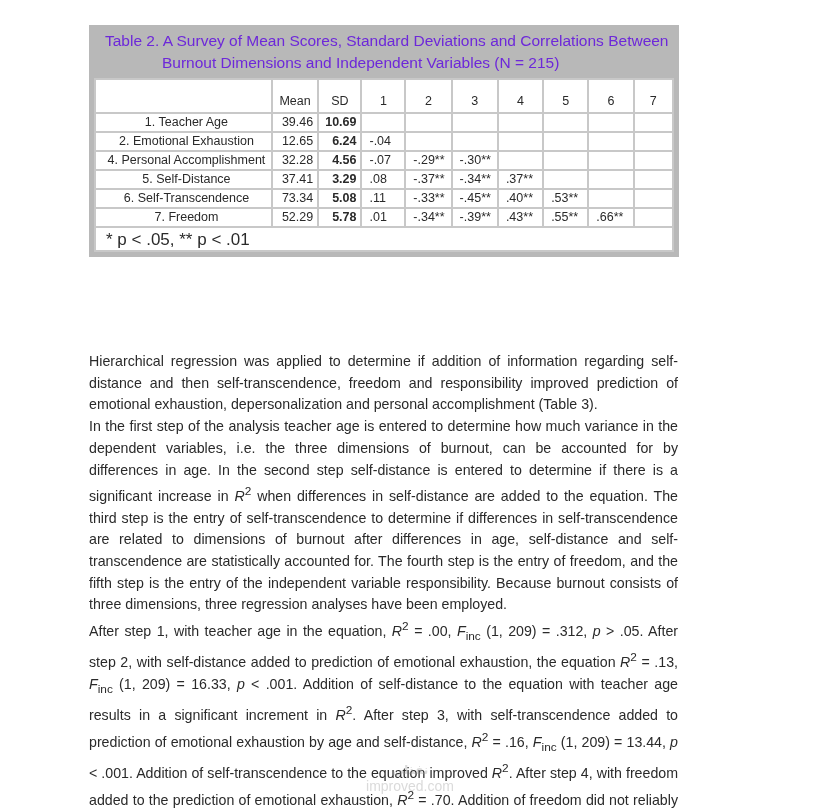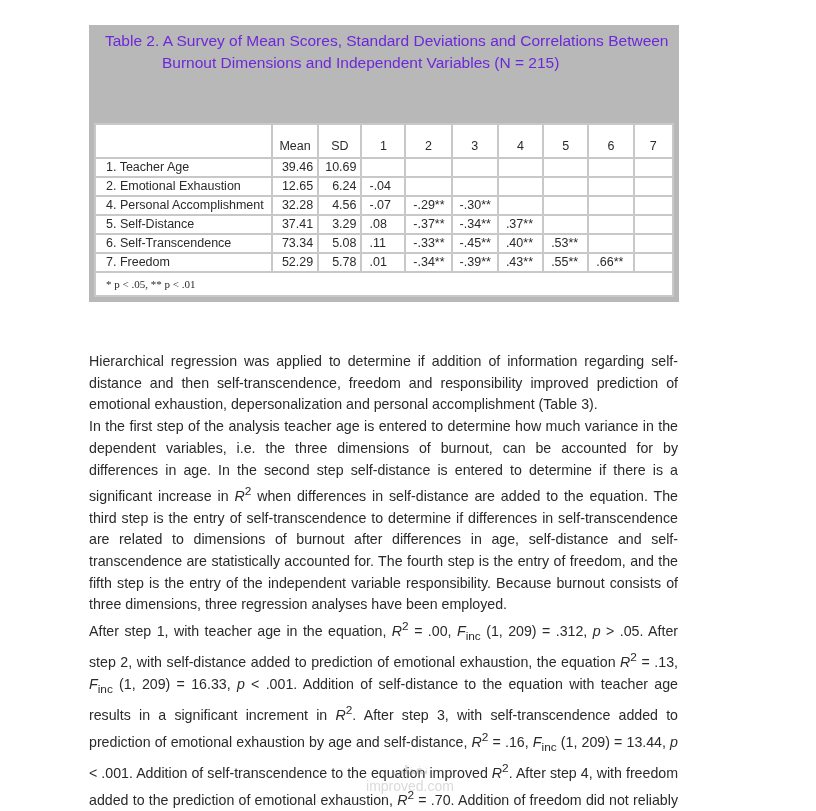--- a/index.html
+++ b/index.html
@@ -3,30 +3,30 @@
 <meta charset="utf-8">
 <style>
   html, body { margin: 0; padding: 0; background: #ffffff; }
   body { width: 816px; height: 811px; position: relative; overflow: hidden;
          font-family: "Liberation Sans", "DejaVu Sans", sans-serif; color: #222; }
   .table-box { position: absolute; left: 89px; top: 25px; width: 590px;
                background: #b8b8b8; padding: 0 5px 5px 5px; box-sizing: border-box; }
   .table-title { text-align: left; font-size: 15.5px; line-height: 22px; color: #6d28d9;
                  padding: 5px 0 4px 11px; }
   .table-title .t2 { display: block; padding-left: 57px; }
-  table.data { width: 100%; border-collapse: collapse; background: #fff; font-size: 12.5px; margin-top: 45px; }
+  table.data { width: 100%; border-collapse: collapse; background: #fff; font-size: 12.5px; }
   table.data td, table.data th { border: 2px solid #c8c8c8; padding: 0 4px; height: 17px;
          line-height: 17px; font-weight: normal; white-space: nowrap; color: #2a2a2a; }
   table.data thead th { height: 30px; vertical-align: bottom; padding-bottom: 2px; text-align: center; }
-  table.data td.label { text-align: left; padding-left: 10px; width: 162px; }
+  table.data td.label { text-align: center; padding-left: 10px; width: 162px; }
   table.data td.num { text-align: right; padding-right: 4px; }
   table.data td.mean { width: 38px; border-radius: 6px; }
-  table.data td.sd { width: 34px; }
+  table.data td.sd { width: 34px; font-weight: bold; }
   table.data td.corr { text-align: left; padding-left: 7px; width: 34px; }
-  table.data tr.note td { height: 22px; text-align: left; padding-left: 10px; font-size: 11px; font-family: Liberation Serif, serif; }
+  table.data tr.note td { height: 22px; text-align: left; padding-left: 10px; font-size: 17px; }
   table.data tr.note { border-bottom: 2px solid #c8c8c8; }
   .body-text { position: absolute; left: 89px; top: 351px; width: 589px;
                font-size: 14.2px; line-height: 21.7px; color: #2a2a2a; text-align: justify; }
   .body-text p { margin: 0; }
   .body-text i { font-style: italic; }
   .watermark { position: absolute; left: 360px; top: 762px; color: rgba(150,150,150,0.35);
                font-size: 14px; text-align: center; width: 100px; line-height: 16px; }
   .watermark .ar { font-size: 12px; font-weight: bold; display: block; }
 </style>
 </head>

